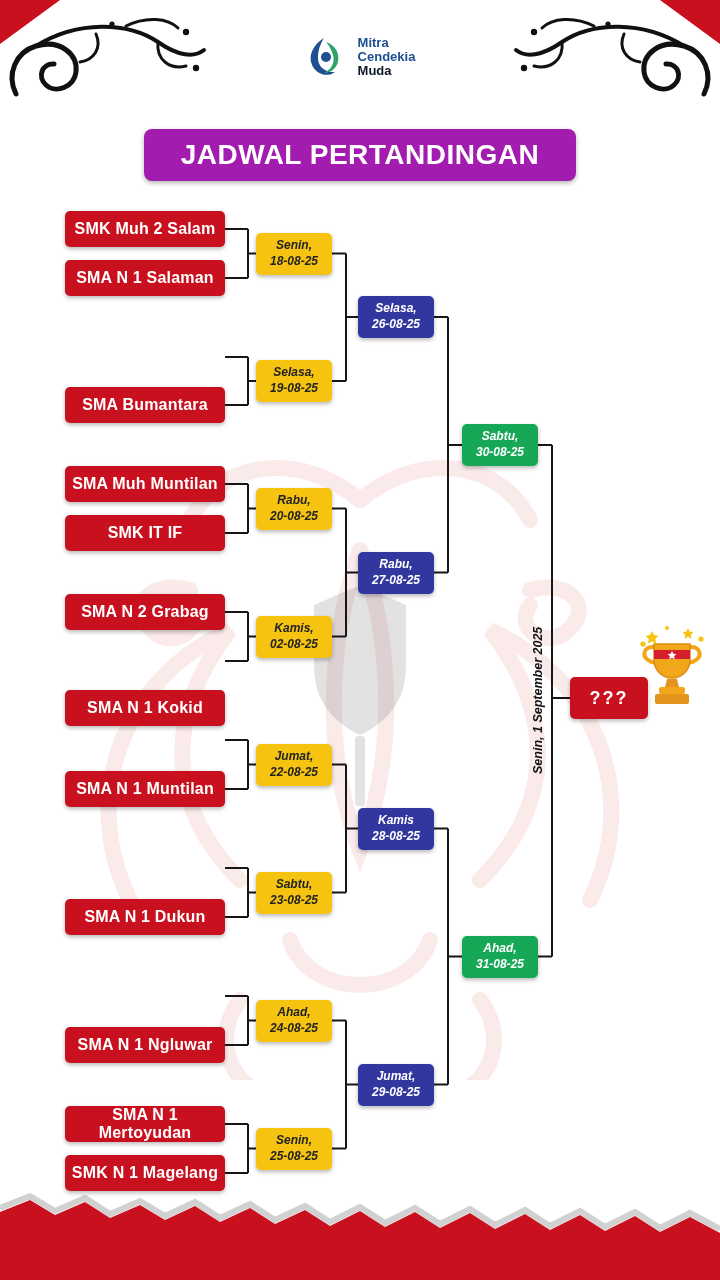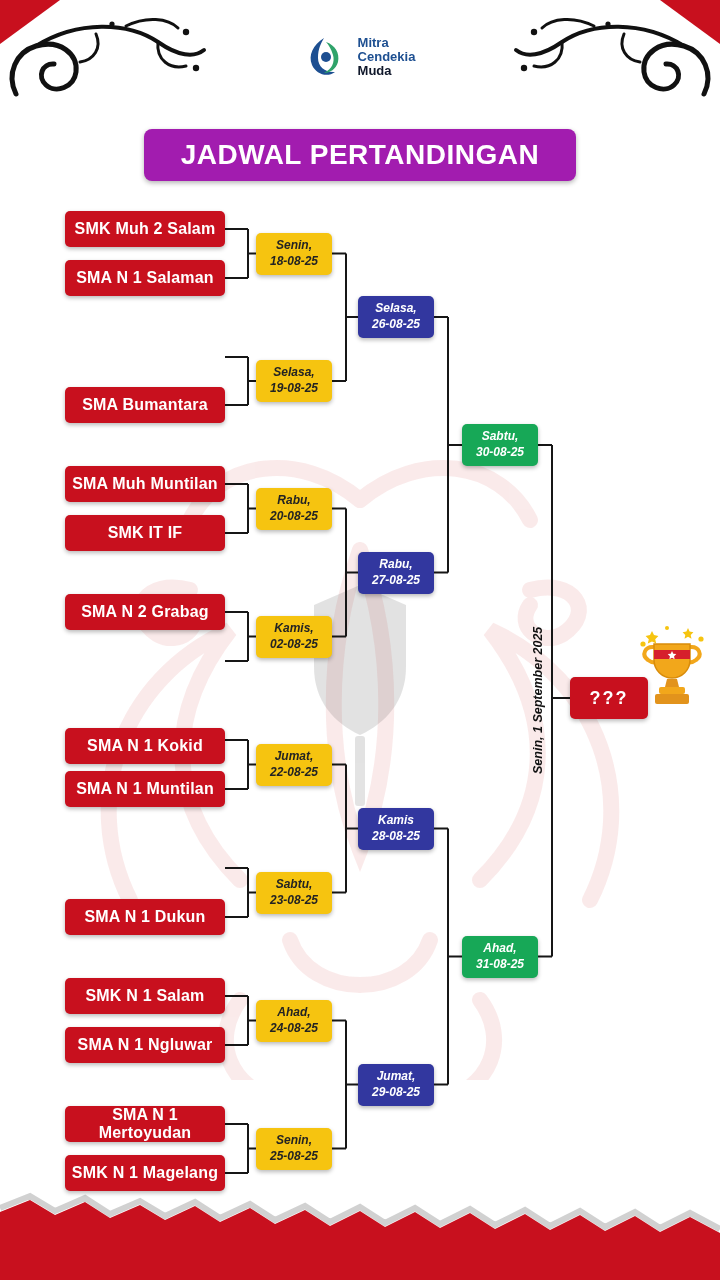--- a/index.html
+++ b/index.html
@@ -128,24 +128,23 @@
          M434 828.5h14M434 1084.5h14M448 828.5v256M448 956.5h14
          M538 445h14M538 956.5h14M552 445v511.5M552 698h18"></path>
   </svg>
 
   <div class="box team" style="top:211px">SMK Muh 2 Salam</div>
   <div class="box team" style="top:260px">SMA N 1 Salaman</div>
   <div class="box team" style="top:387px">SMA Bumantara</div>
   <div class="box team" style="top:466px">SMA Muh Muntilan</div>
   <div class="box team" style="top:515px">SMK IT IF</div>
   <div class="box team" style="top:594px">SMA N 2 Grabag</div>
-  <div class="box team" style="top:728px">SMA N 1 Kokid</div>
+  <div class="box team" style="top:690px">SMA N 1 Kokid</div>
   <div class="box team" style="top:771px">SMA N 1 Muntilan</div>
   <div class="box team" style="top:899px">SMA N 1 Dukun</div>
-  <div class="box team" style="top:978px">SMK N 1 Salam</div>
   <div class="box team" style="top:1027px">SMA N 1 Ngluwar</div>
   <div class="box team" style="top:1106px">SMA N 1 Mertoyudan</div>
   <div class="box team" style="top:1155px">SMK N 1 Magelang</div>
 
   <div class="box date yellow" style="top:233px">
     <span>Senin,</span>
     <span>18-08-25</span>
   </div>
   <div class="box date yellow" style="top:360px">
     <span>Selasa,</span>

